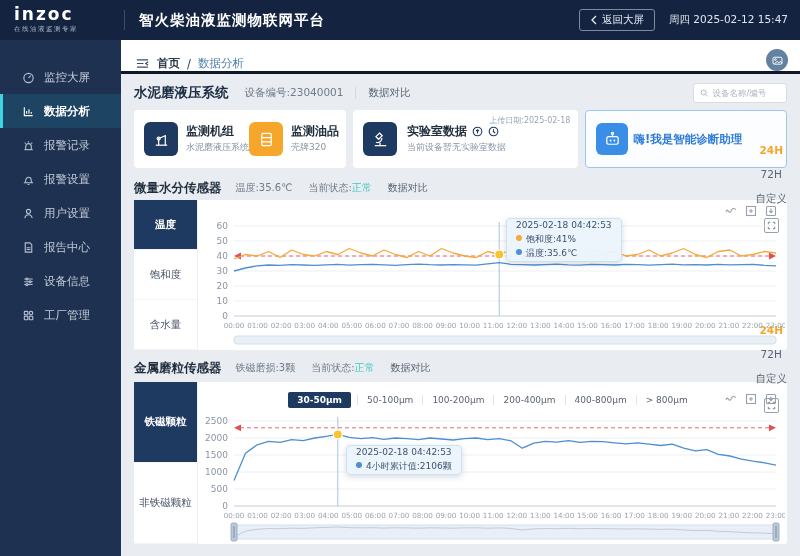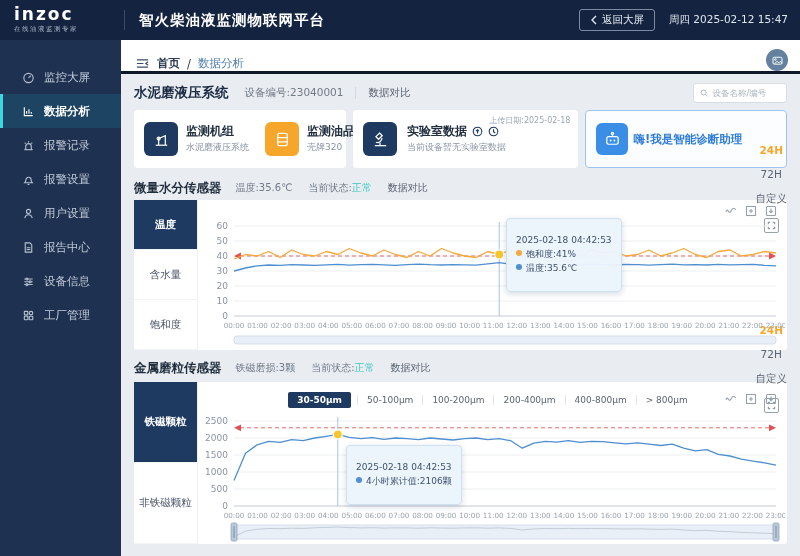--- a/index.html
+++ b/index.html
@@ -43,21 +43,21 @@
   .dev-code { font-size:10.5px; color:#707a88; margin-left:16px; }
   .vdiv { width:1px; height:12px; background:#d4d9df; margin:0 12px; }
   .dev-compare { font-size:10.5px; color:#5a6472; cursor:pointer; }
   .search-box { margin-left:auto; width:94px; height:20px; background:#fff; border:1px solid #d8dde3; border-radius:3px; display:flex; align-items:center; padding:0 6px; gap:4px; }
   .search-box input { border:none; outline:none; width:100%; font-size:8.5px; color:#6b7684; background:transparent; font-family:inherit; }
   .search-box input::placeholder { color:#aab3bd; }
 
   
   .cards { display:flex; gap:7px; height:58px; margin-bottom:8px; }
   .card { background:#fff; border-radius:4px; display:flex; align-items:center; padding:0 10px; }
-  .card-a { width:212px; gap:16px; }
+  .card-a { width:212px; }
   .card-b { width:227px; position:relative; gap:10px; }
   .card-c { width:203px; border:1px solid #9ec5ef; background:#fbfdff; gap:5px; cursor:pointer; }
   .cicon { width:34px; height:34px; border-radius:6px; display:flex; align-items:center; justify-content:center; flex-shrink:0; }
   .cicon.navy { background:#1e3a61; }
   .cicon.orange { background:#f5a62b; }
   .cicon.blue { background:#3a8ee6; width:32px; height:32px; }
   .cgroup { display:flex; align-items:center; gap:8px; }
   .ctitle { font-size:12px; font-weight:bold; color:#1f2d3d; line-height:1.3; white-space:nowrap; }
   .csub { font-size:9px; color:#8a94a6; margin-top:2px; white-space:nowrap; }
   .lab-date { position:absolute; top:5px; right:8px; font-size:8px; color:#9aa6b5; }
@@ -90,21 +90,21 @@
   svg.chart { display:block; }
   .chart1 { margin-top:14px; }
   .ytick { font-size:9px; fill:#8a94a3; }
   .xtick { font-size:7.2px; fill:#9aa3af; }
 
   .legend-row { height:22px; display:flex; align-items:center; justify-content:center; font-size:9px; color:#5a6472; position:relative; margin-top:7px; }
   .pill { padding:0 9px; cursor:pointer; white-space:nowrap; }
   .pill + .pill { border-left:1px solid #e1e5ea; }
   .pill.active { background:#1e3a61; color:#fff; font-weight:bold; padding:3px 9px; border-radius:2px; margin-right:6px; border-left:none; }
 
-  .tooltip { position:absolute; background:rgba(235,244,252,.97); border:1px solid #cfe0f0; border-radius:4px; padding:15px 9px; font-size:9px; color:#3c516d; box-shadow:0 2px 6px rgba(30,58,97,.18); line-height:1.55; z-index:2; white-space:nowrap; }
+  .tooltip { position:absolute; background:rgba(235,244,252,.97); border:1px solid #cfe0f0; border-radius:4px; padding:0 9px; font-size:9px; color:#3c516d; box-shadow:0 2px 6px rgba(30,58,97,.18); line-height:1.55; z-index:2; white-space:nowrap; }
   .tt1 { left:308px; top:18px; }
   .tt2 { left:148px; top:34px; }
   .tt-dot { display:inline-block; width:6px; height:6px; border-radius:50%; margin-right:4px; vertical-align:1px; }
   .chart2wrap { position:relative; }
 </style>
 </head>
 <body>
 
 <div class="hdr">
   <div class="logo-wrap">
@@ -312,22 +312,22 @@
             <svg width="9" height="9" viewBox="0 0 14 14" fill="none" stroke="#6b7684" stroke-width="1.4">
                 <path d="M2 5V2h3M9 2h3v3M12 9v3H9M5 12H2V9"></path>
               </svg>
           </span>
         </div>
       </div>
 
       <div class="panel panel1">
         <div class="tabs">
           <div class="tab active">温度</div>
+          <div class="tab">饱和度</div>
           <div class="tab">含水量</div>
-          <div class="tab">饱和度</div>
         </div>
         <div class="chartwrap">
           <div class="toolbox">
             <span>
                 <svg width="12" height="12" viewBox="0 0 12 12" fill="none" stroke="#97a1ad" stroke-width="1.1">
                   <path d="M1 7C2.5 1.5 4 10.5 6 6s3-2 5-1.5"></path>
                 </svg>
               </span>
             <span>
                 <svg width="12" height="12" viewBox="0 0 12 12" fill="none" stroke="#97a1ad" stroke-width="1.1">

